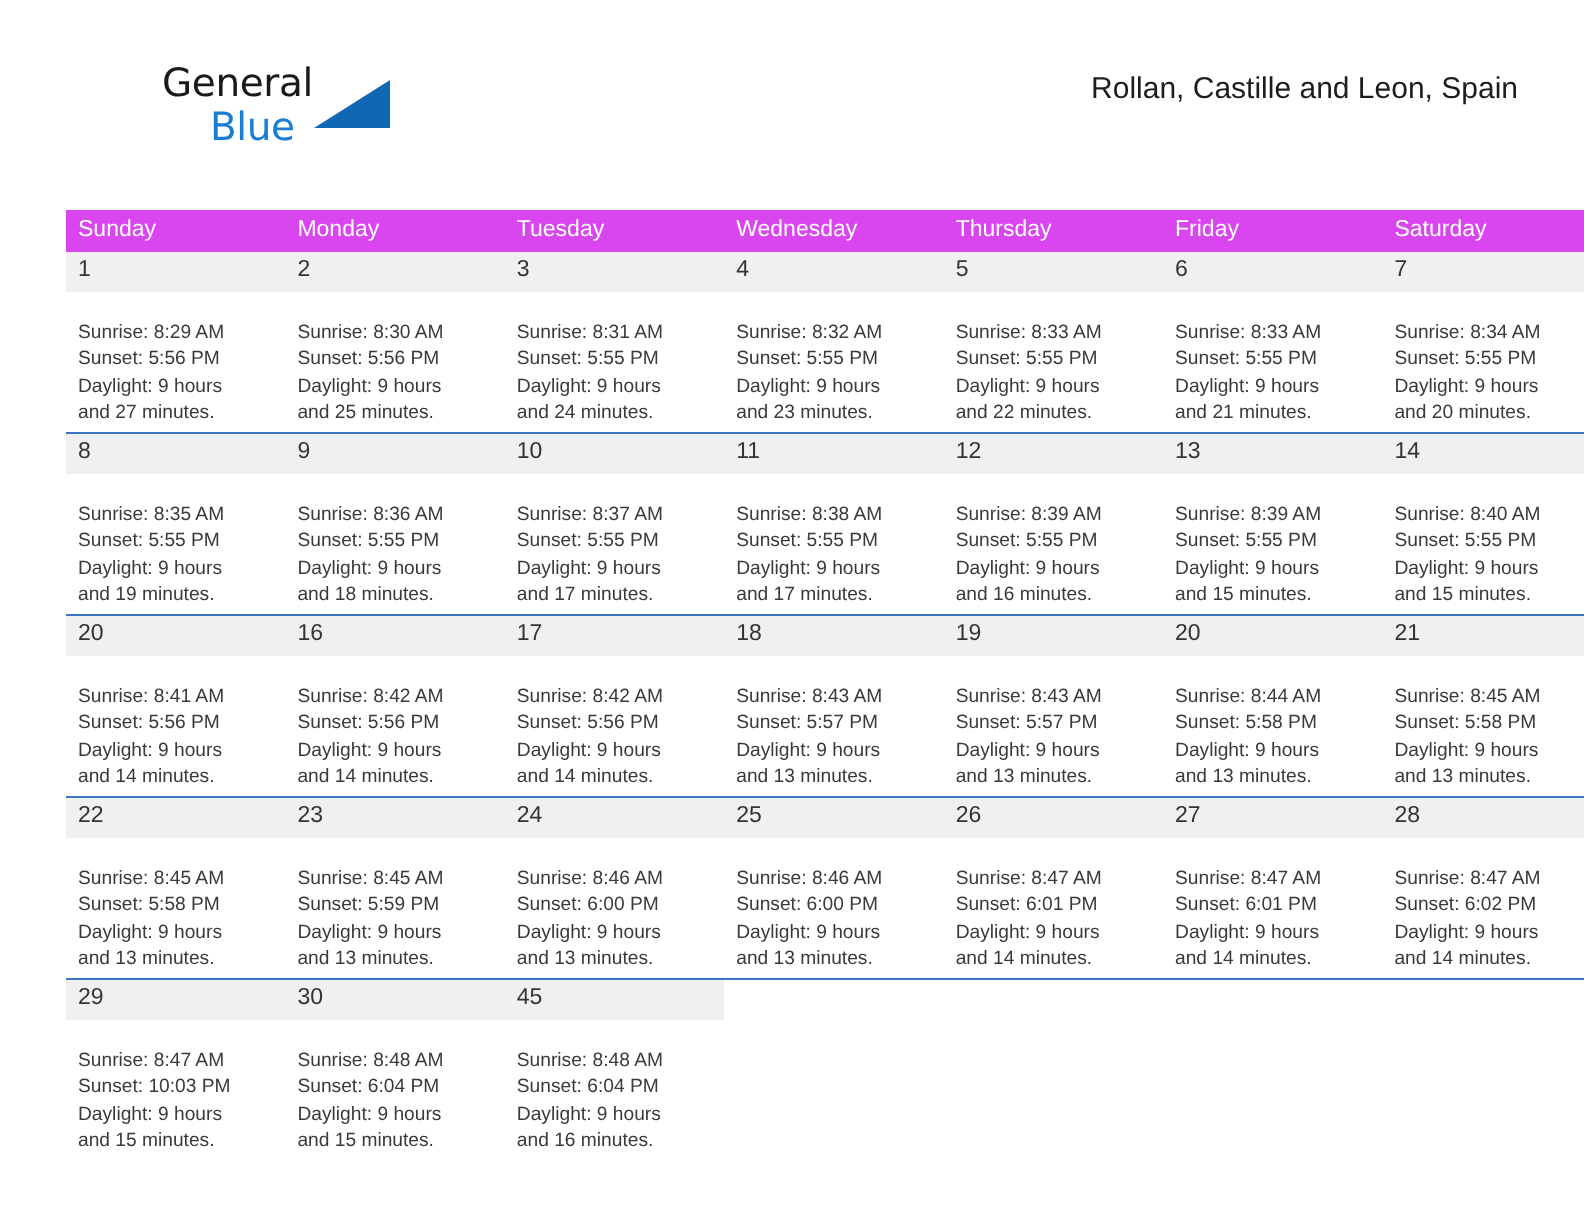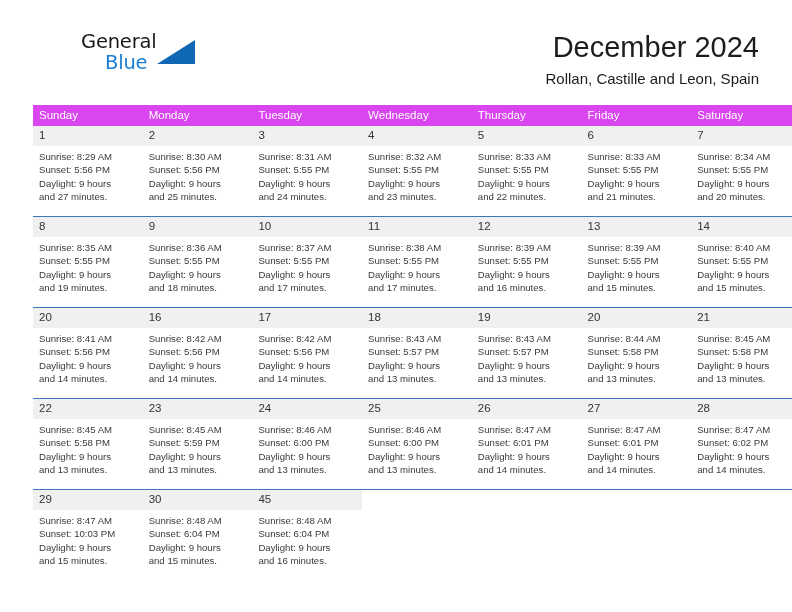--- a/index.html
+++ b/index.html
@@ -120,20 +120,21 @@
     height: 15px;
   }
   .daynum.empty {
     background: transparent;
   }
   .info {
     padding: 4px 5px 0 6px;
     font-size: 9.6px;
     line-height: 13.4px;
     color: #3a3a3a;
+    margin-top: 10px;
   }
   .info div {
     white-space: nowrap;
   }
 </style>
 </head>
 <body>
 
 <div class="page">
 
@@ -143,21 +144,20 @@
       <span class="logo-general">General</span>
       <span class="logo-tri">
         <svg width="40" height="26" viewBox="0 0 40 26" aria-hidden="true">
           <polygon points="0,26 38,26 38,2" fill="#1068b5"></polygon>
         </svg>
       </span>
       <span class="logo-blue">Blue</span>
     </div>
 
     <div class="title-wrap">
-      <div class="cal-title">December 2024</div>
       <div class="cal-sub">Rollan, Castille and Leon, Spain</div>
     </div>
 
   </div>
 
   <table class="calendar">
     <thead>
       <tr>
         <th>Sunday</th>
         <th>Monday</th>

